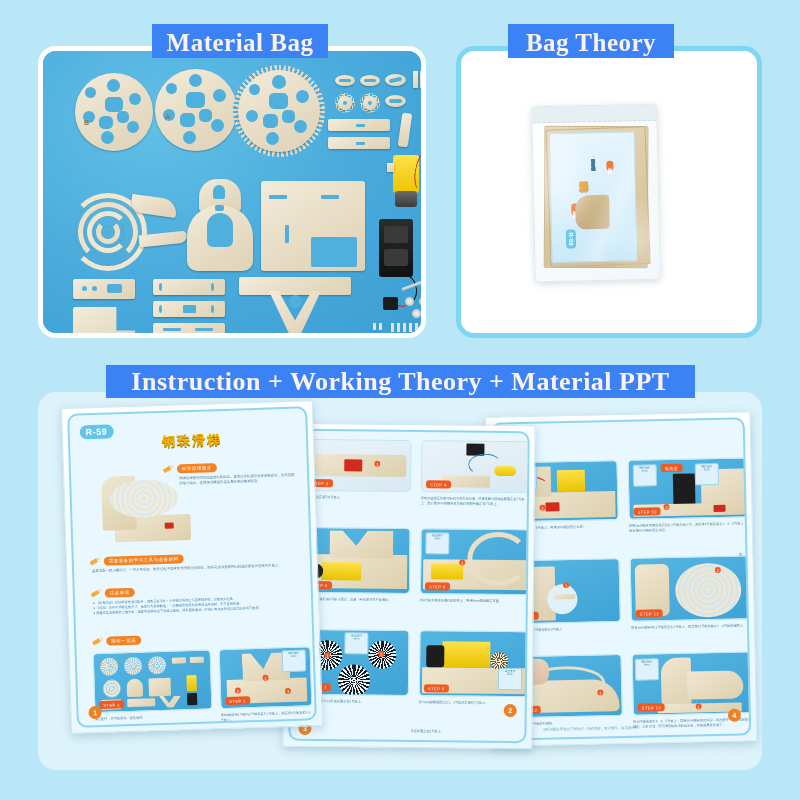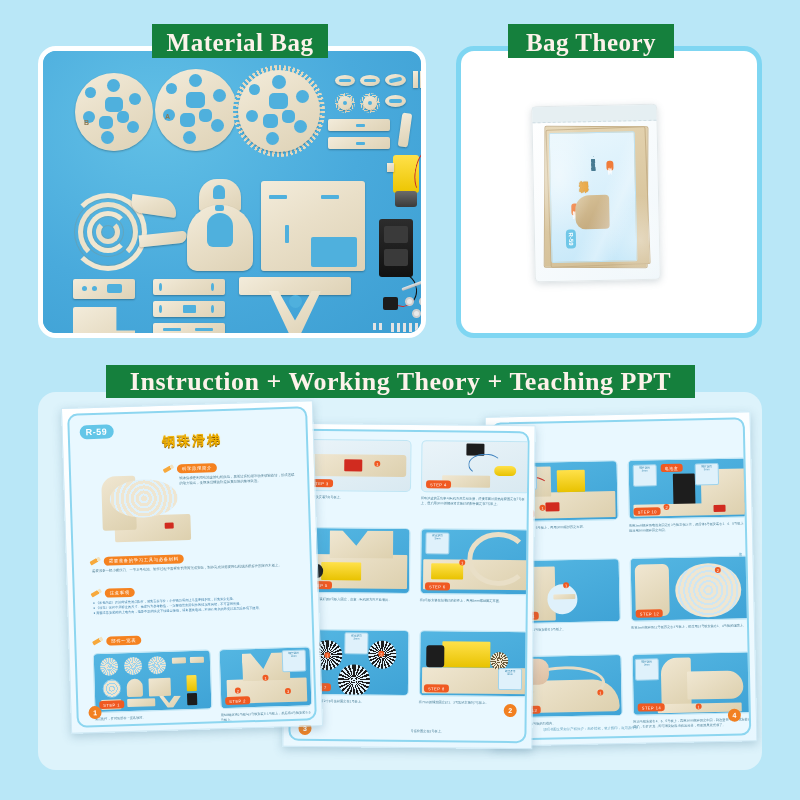--- a/index.html
+++ b/index.html
@@ -20,21 +20,21 @@
     border:5px solid #ffffff;
     overflow:hidden;
   }
   .panel.materials { left:38px; top:46px; width:388px; height:292px; background:#4fb4e0; border-color:#ffffff; }
   .panel.bagpkg   { left:456px; top:46px; width:306px; height:292px; background:#ffffff; border-color:#7fd6f2; }
   .panel.instr    { left:38px; top:392px; width:724px; height:378px; background:#ddf3fb; border:none; }
 
   
   .ribbon {
     position:absolute;
-    background:#15803d;
+    background:#3b82f6;
     color:#fdf2ea;
     font-family:"Liberation Serif", serif;
     font-weight:700;
     text-align:center;
     white-space:nowrap;
     line-height:1;
     z-index:40;
     letter-spacing:.5px;
   }
   .ribbon.material { left:152px; top:24px; width:176px; height:34px; font-size:25px; padding-top:6px; }
@@ -584,15 +584,15 @@
         </div>
         <div class="cap" style="left:142px;top:302px;width:92px;">用M3螺丝将2号板与3号板安装在1号板上，然后将4号板安装在5号板上。</div>
 
         <div class="pagenum" style="left:10px;bottom:6px;">1</div>
       </div>
     </div>
   </div>
 
   <div class="ribbon material">Material Bag</div>
   <div class="ribbon bag">Bag Theory</div>
-  <div class="ribbon instr">Instruction + Working Theory + Teaching PPT</div>
+  <div class="ribbon instr">Instruction + Working Theory + Material PPT</div>
 
 </div>
 
 </body></html>

